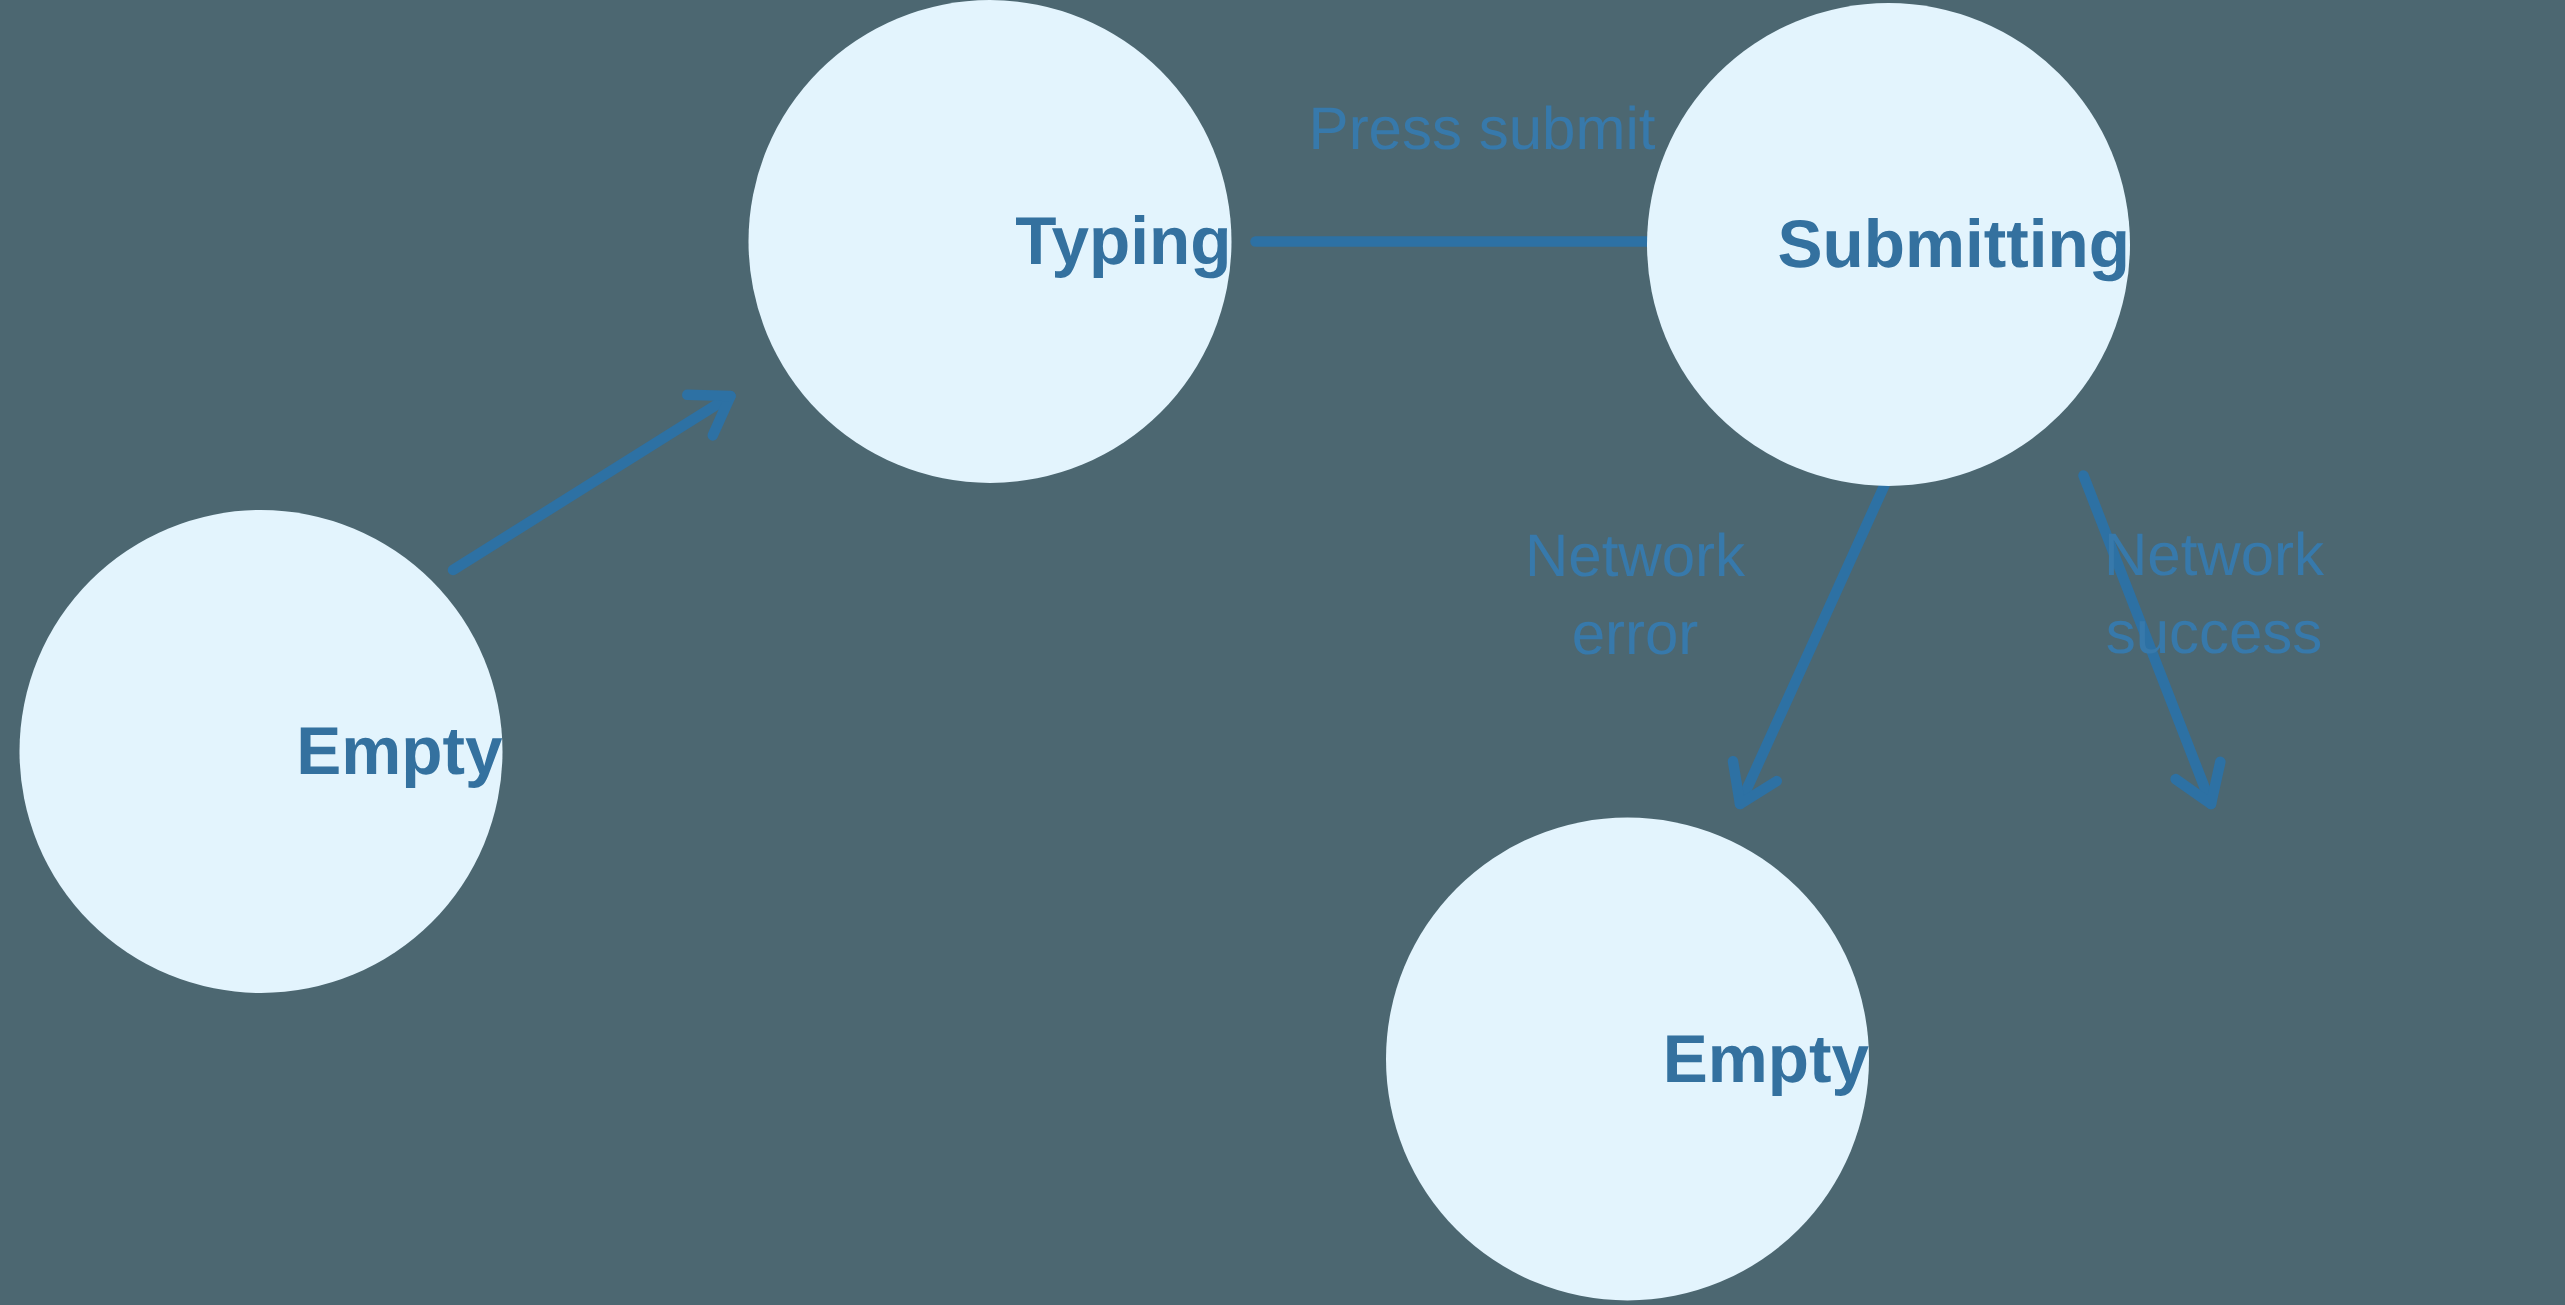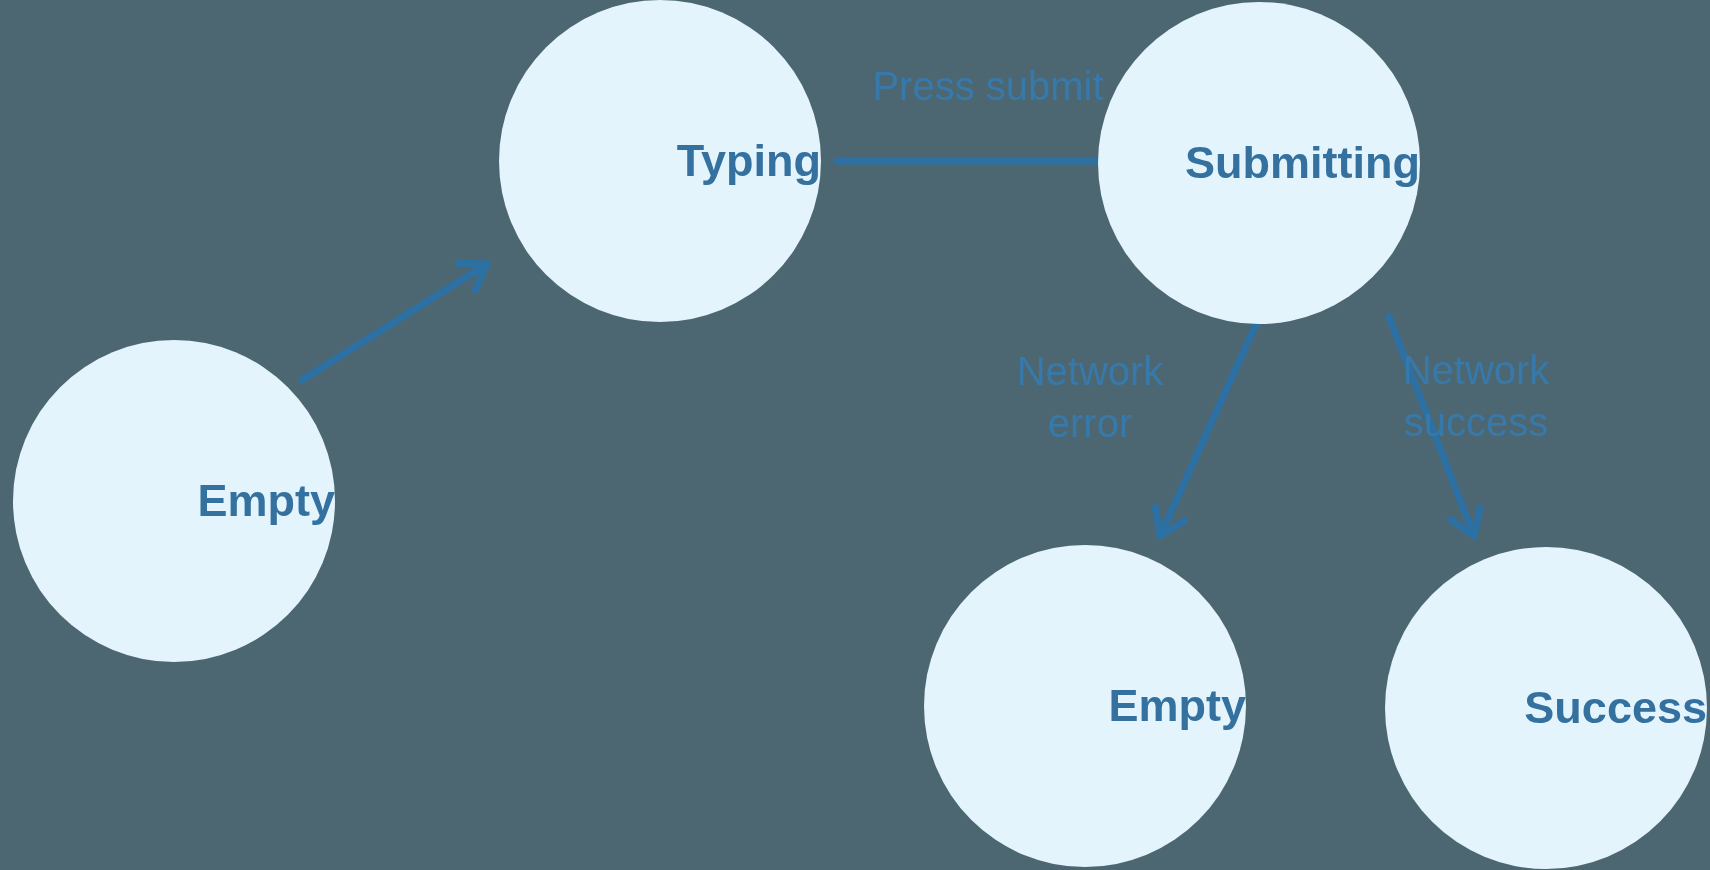--- a/index.html
+++ b/index.html
@@ -92,23 +92,20 @@
   </div>
 
   <div class="node node-submitting">
     <span class="node-label">Submitting</span>
   </div>
 
   <div class="node node-error">
     <span class="node-label">Empty</span>
   </div>
 
-  <div class="node node-success">
-    <span class="node-label">Success</span>
-  </div>
 
 
   <div class="edge-label label-press-submit">Press submit</div>
 
   <div class="edge-label label-network-error">Network error</div>
 
   <div class="edge-label label-network-success">Network success</div>
 
 </div>
 

